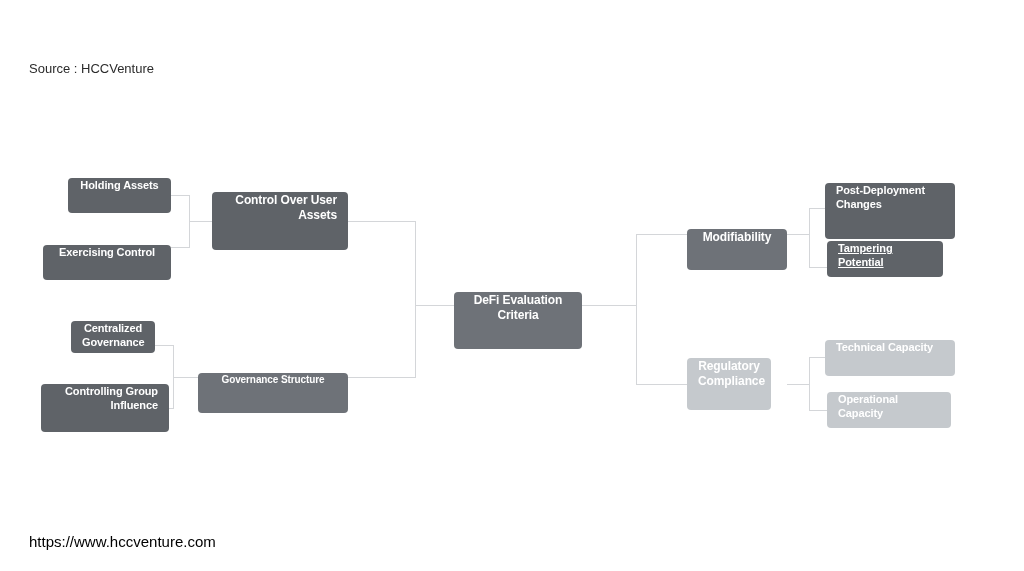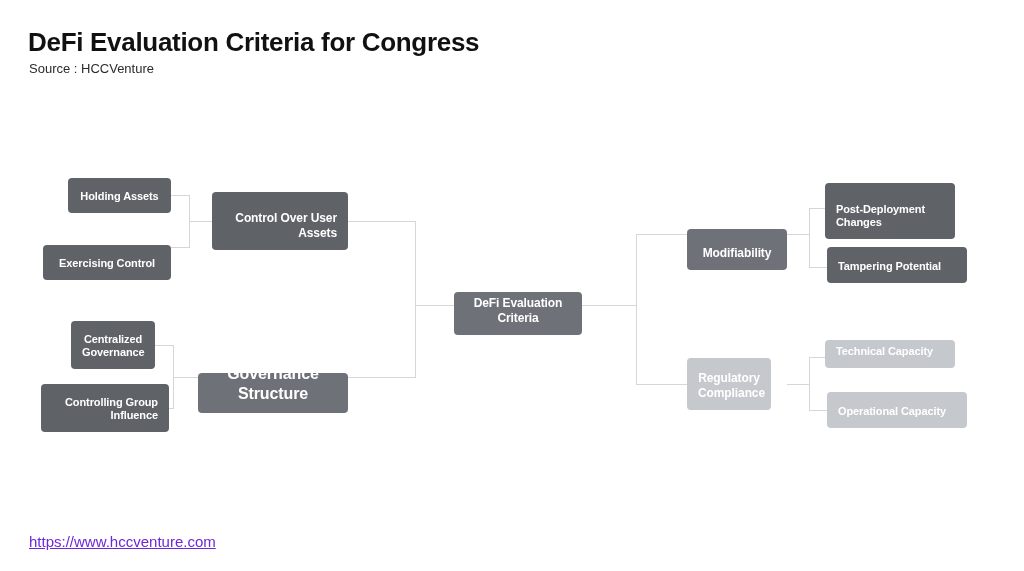--- a/index.html
+++ b/index.html
@@ -39,35 +39,34 @@
     font-weight: normal;
     color: #2b2b2b;
     white-space: nowrap;
   }
 
   #footer-url {
     position: absolute;
     left: 29px;
     top: 533px;
     font-size: 15px;
-    color: #6d28d9;
+    color: #000000;
     white-space: nowrap;
-    text-decoration: underline;
   }
 
   
   .node {
     position: absolute;
     display: flex;
-    align-items: flex-end;
+    align-items: flex-start;
     border-radius: 4px;
     color: #ffffff;
     font-weight: bold;
     line-height: 1.25;
-    padding: 9px 11px;
+    padding: 1px 11px;
     font-size: 11px;
     letter-spacing: -0.1px;
   }
 
   .node .node-label { display: block; width: 100%; }
 
   .fill-dark   { background: #5f6368; }
   .fill-mid    { background: #6e7278; margin-top: 15px; }
   .fill-light  { background: #c5c9cd; }
 
@@ -81,21 +80,20 @@
     background: #d4d6d9;
   }
   .conn.h { height: 1px; }
   .conn.v { width: 1px; }
 </style>
 </head>
 <body>
 
 <div id="canvas">
 
-  <div id="page-title">DeFi Evaluation Criteria for Congress</div>
   <div id="source-line">Source : HCCVenture</div>
 
   <div class="conn h" style="left:171px; top:195px; width:18px;"></div>
   <div class="conn h" style="left:171px; top:247px; width:18px;"></div>
   <div class="conn v" style="left:189px; top:195px; height:53px;"></div>
   <div class="conn h" style="left:189px; top:221px; width:23px;"></div>
 
   <div class="conn h" style="left:155px; top:345px; width:18px;"></div>
   <div class="conn h" style="left:155px; top:408px; width:18px;"></div>
   <div class="conn v" style="left:173px; top:345px; height:64px;"></div>
@@ -122,59 +120,59 @@
   <div class="conn h" style="left:809px; top:410px; width:18px;"></div>
 
   <div class="node fill-dark align-center" style="left:68px; top:178px; width:103px; height:35px;">
     <span class="node-label">Holding Assets</span>
   </div>
 
   <div class="node fill-dark align-center" style="left:43px; top:230px; width:128px; height:35px;margin-top:15px;">
     <span class="node-label">Exercising Control</span>
   </div>
 
-  <div class="node fill-dark align-center" style="left:71px; top:321px; width:84px; height:48px;">
+  <div class="node fill-dark align-center" style="left:71px; top:321px; width:84px; height:32px;">
     <span class="node-label">Centralized Governance</span>
   </div>
 
   <div class="node fill-dark align-right" style="left:41px; top:384px; width:128px; height:48px;">
     <span class="node-label">Controlling Group Influence</span>
   </div>
 
   <div class="node fill-dark align-right" style="left:212px; top:192px; width:136px; height:58px; font-size:12px;">
     <span class="node-label">Control Over User Assets</span>
   </div>
 
-  <div class="node fill-mid align-center" style="left:198px; top:358px; width:150px; height:40px; font-size:16px;">
+  <div class="node fill-mid align-center" style="left:198px; top:358px; width:150px; height:40px; font-size:10px;">
     <span class="node-label">Governance Structure</span>
   </div>
 
-  <div class="node fill-mid align-center" style="left:454px; top:277px; width:128px; height:43px; font-size:12px;">
+  <div class="node fill-mid align-center" style="left:454px; top:277px; width:128px; height:57px; font-size:12px;">
     <span class="node-label">DeFi Evaluation Criteria</span>
   </div>
 
   <div class="node fill-mid align-center" style="left:687px; top:214px; width:100px; height:41px; font-size:12px;">
     <span class="node-label">Modifiability</span>
   </div>
 
   <div class="node fill-light align-center" style="left:687px; top:358px; width:84px; height:52px; font-size:12px;">
     <span class="node-label">Regulatory Compliance</span>
   </div>
 
   <div class="node fill-dark align-left" style="left:825px; top:183px; width:130px; height:56px;">
     <span class="node-label">Post-Deployment Changes</span>
   </div>
 
-  <div class="node fill-dark align-left" style="left:827px; top:247px; width:140px; height:36px;">
+  <div class="node fill-dark align-left" style="left:827px; top:241px; width:116px; height:36px;text-decoration:underline;">
     <span class="node-label">Tampering Potential</span>
   </div>
 
-  <div class="node fill-light align-left" style="left:825px; top:340px; width:130px; height:28px;">
+  <div class="node fill-light align-left" style="left:825px; top:340px; width:130px; height:36px;">
     <span class="node-label">Technical Capacity</span>
   </div>
 
-  <div class="node fill-light align-left" style="left:827px; top:392px; width:140px; height:36px;">
+  <div class="node fill-light align-left" style="left:827px; top:392px; width:124px; height:36px;">
     <span class="node-label">Operational Capacity</span>
   </div>
 
   <div id="footer-url">https://www.hccventure.com</div>
 
 </div>
 
 </body></html>

